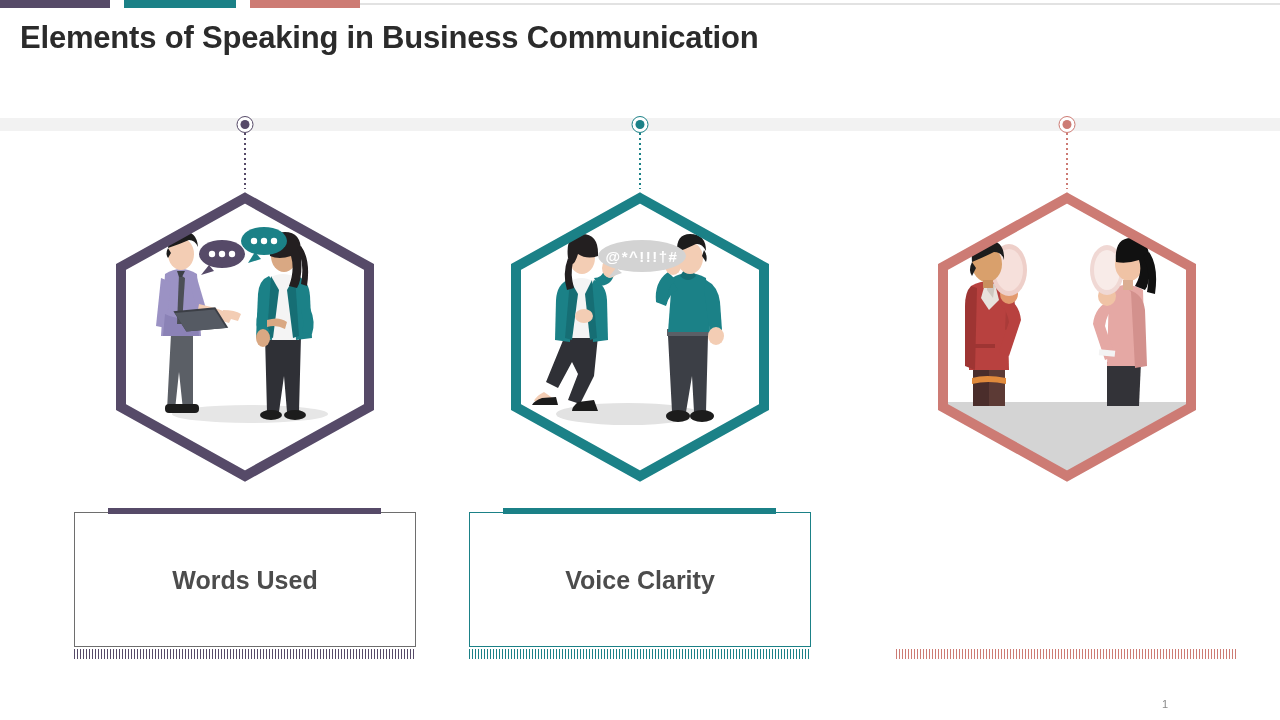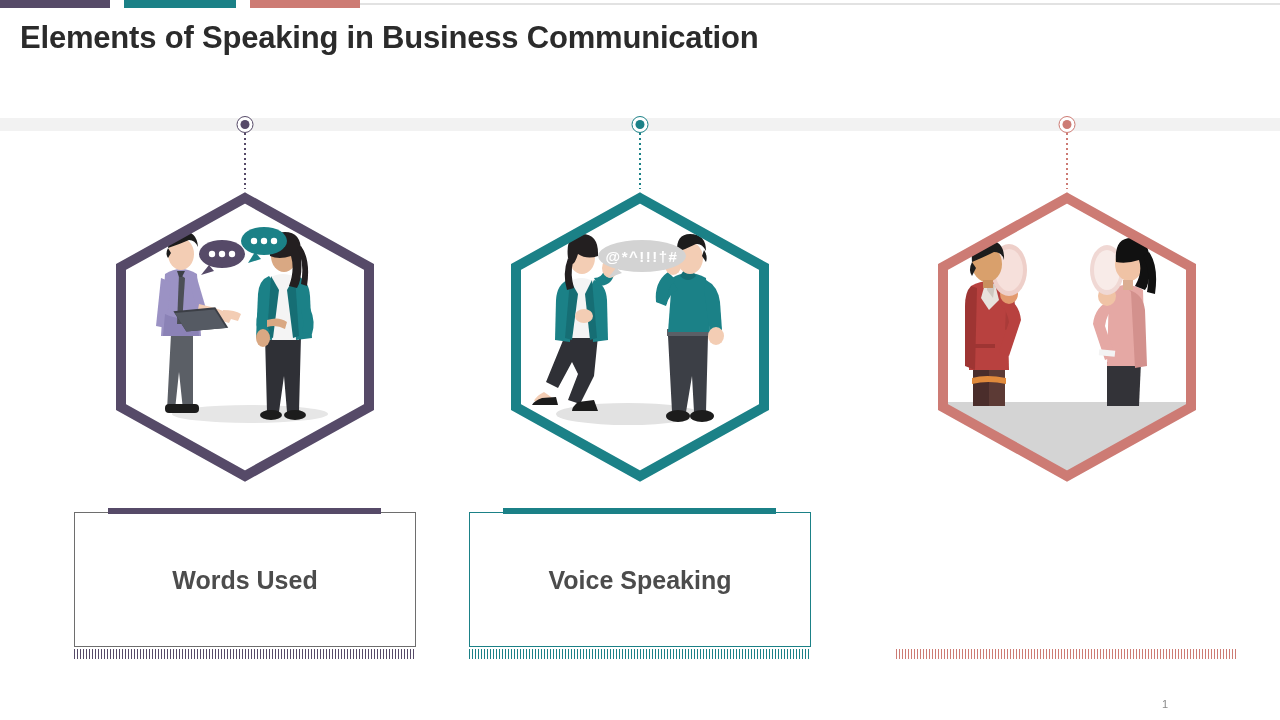--- a/index.html
+++ b/index.html
@@ -233,21 +233,21 @@
           </g>
         </g>
         <polygon points="140,12 264,81 264,221 140,290 16,221 16,81" fill="none" stroke="#1b8187" stroke-width="10"></polygon>
       </svg>
     </div>
 
     <div class="card">
       <div class="frame" id="fr1" style="border-color: rgb(27, 129, 135);"></div>
       <div class="accent" id="ac1" style="background: rgb(27, 129, 135);"></div>
       <div class="label" style="color: rgb(76, 76, 76);">
-        <div>Voice Speaking</div>
+        <div>Voice Clarity</div>
       </div>
     </div>
     <div class="stripes" id="st1" style="background-image: repeating-linear-gradient(to right, rgb(27, 129, 135) 0px, rgb(27, 129, 135) 1px, rgb(255, 255, 255) 1px, rgb(255, 255, 255) 3px);"></div>
   </div>
 
   <div class="col c3">
     <div class="marker" style="border: 1.5px solid rgb(205, 123, 116);">
       <div class="dot" id="dot2" style="background: rgb(205, 123, 116);"></div>
     </div>
     <div class="stem" id="stem2" style="background-image: repeating-linear-gradient(rgb(205, 123, 116) 0px, rgb(205, 123, 116) 2px, transparent 2px, transparent 5px);"></div>

